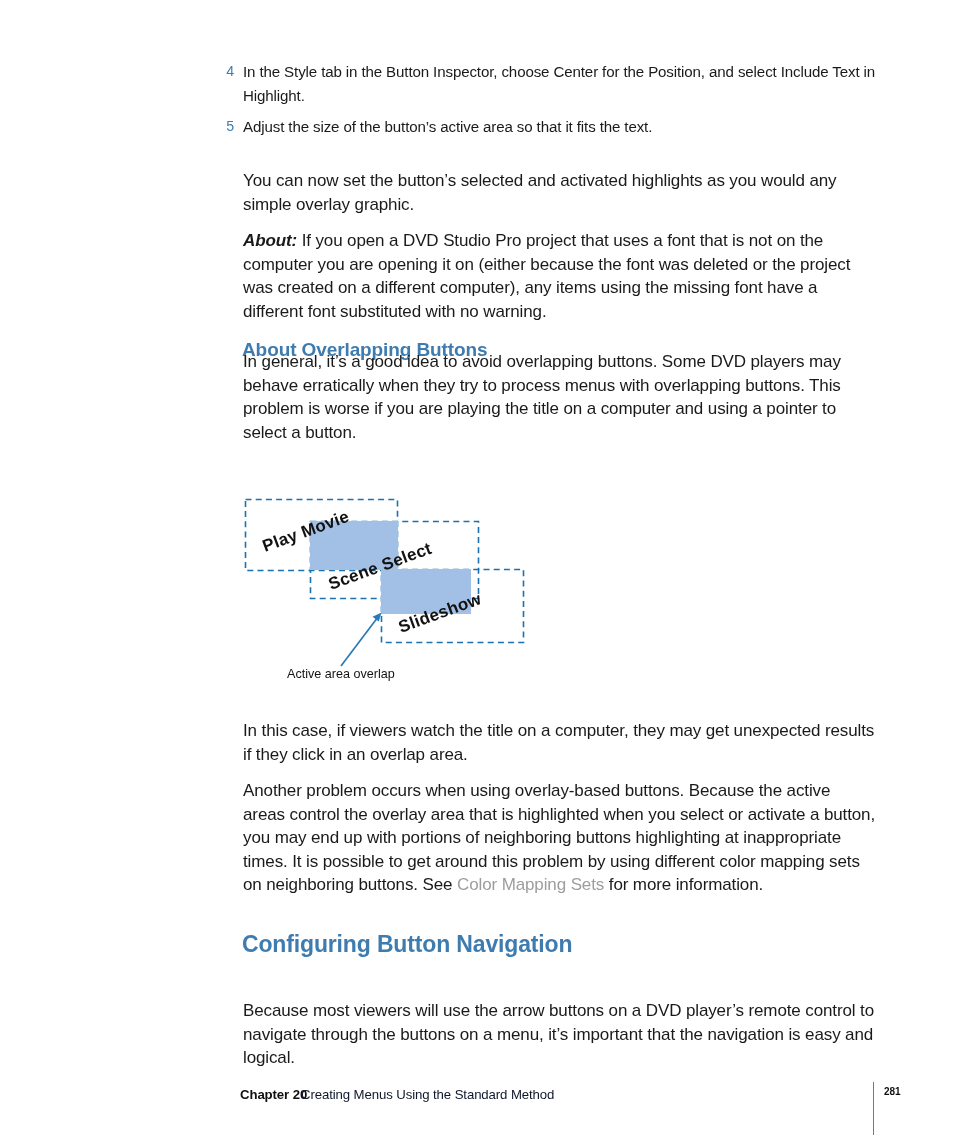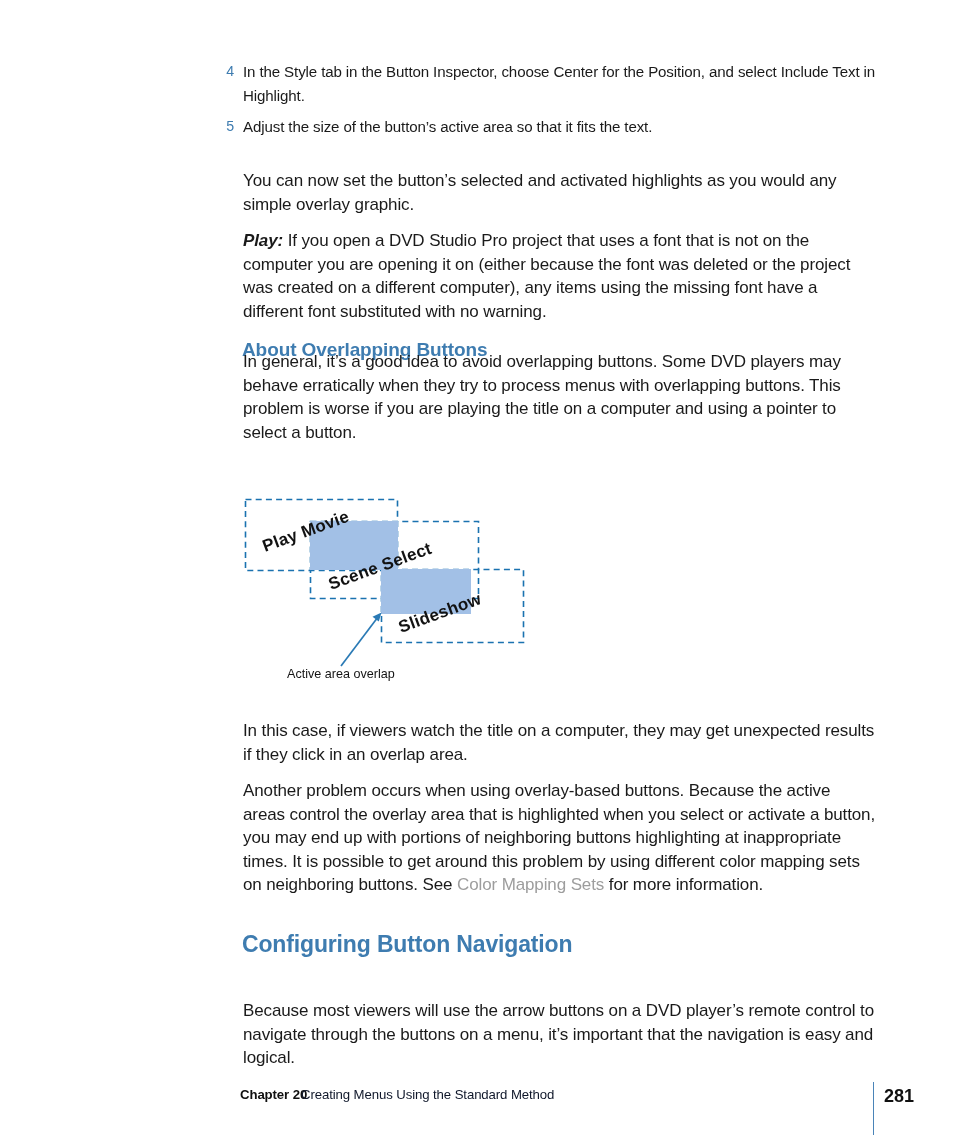--- a/index.html
+++ b/index.html
@@ -159,21 +159,21 @@
     left: 873px;
     top: 1082px;
     width: 1.4px;
     height: 53px;
     background: #4a84b8;
   }
   .footer-page {
     position: absolute;
     left: 884px;
     top: 1086px;
-    font-size: 18px;
+    font-size: 10px;
     font-weight: bold;
     color: #101010;
   }
 </style>
 </head>
 <body>
 
 <div class="page">
 
   <div class="steps">
@@ -182,21 +182,21 @@
       <span class="step-text">In the Style tab in the Button Inspector, choose Center for the Position, and select Include Text in Highlight.</span>
     </div>
     <div class="step">
       <span class="step-num">5</span>
       <span class="step-text">Adjust the size of the button’s active area so that it fits the text.</span>
     </div>
   </div>
 
   <p class="para" style="top:152px;">You can now set the button’s selected and activated highlights as you would any simple overlay graphic.</p>
 
-  <p class="para" style="top:212px;"><b class="note-label">Play:</b> <span>If you open a DVD Studio Pro project that uses a font that is not on the computer you are opening it on (either because the font was deleted or the project was created on a different computer), any items using the missing font have a different font substituted with no warning.</span></p>
+  <p class="para" style="top:212px;"><b class="note-label">About:</b> <span>If you open a DVD Studio Pro project that uses a font that is not on the computer you are opening it on (either because the font was deleted or the project was created on a different computer), any items using the missing font have a different font substituted with no warning.</span></p>
 
   <h2 class="h-sub" style="top:323px;">About Overlapping Buttons</h2>
   <p class="para" style="top:338px;margin-top:12px;">In general, it’s a good idea to avoid overlapping buttons. Some DVD players may behave erratically when they try to process menus with overlapping buttons. This problem is worse if you are playing the title on a computer and using a pointer to select a button.</p>
 
   <div class="figure">
     <svg width="300" height="200" viewBox="0 0 300 200" xmlns="http://www.w3.org/2000/svg">
 
       <rect class="active-box" x="5.5" y="9.5" width="152" height="71"></rect>
       <rect class="active-box" x="70.5" y="31.5" width="168" height="77"></rect>
       <rect class="active-box" x="141.5" y="79.5" width="142" height="73"></rect>

